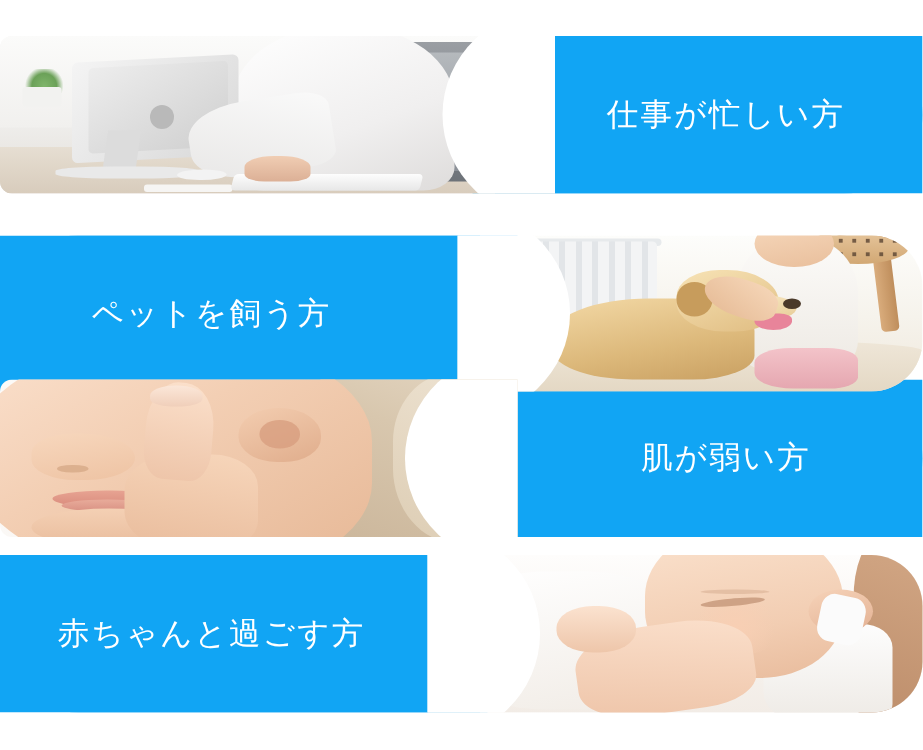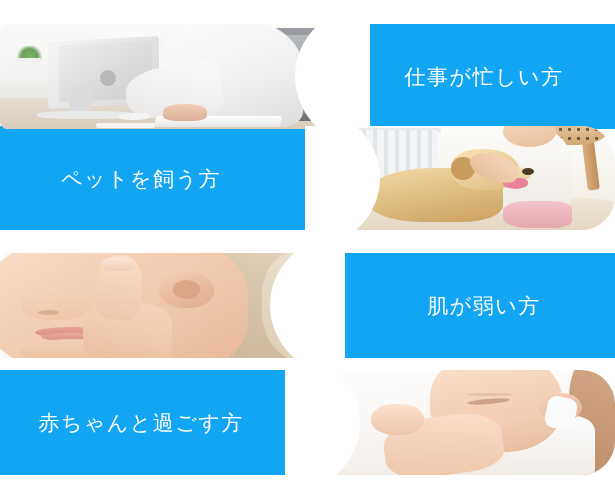--- a/index.html
+++ b/index.html
@@ -223,21 +223,21 @@
         <div class="shape s1-hand"></div>
       </div>
       <div class="curve-mask"></div>
     </div>
 
     <div class="blue-panel" id="blue-0" style="width: 300px; border-radius: 0px 54px 54px 0px;">
       <span class="banner-label">仕事が忙しい方</span>
     </div>
   </div>
 
-  <div class="banner-row row-left" id="row-1" style="top: 126px; height: 104px; padding-left: 0px; text-align: right;">
+  <div class="banner-row row-left" id="row-1" style="top: 157px; height: 104px; padding-left: 0px; text-align: right;">
     <div class="blue-bleed" id="bleed-1" style="left: 0px; width: 345px;"></div>
 
     <div class="photo-panel" id="photo-1" style="width: 310px;">
       <div class="photo-art sky">
         <div class="shape s2-bg"></div>
         <div class="shape s2-radtop"></div>
         <div class="shape s2-rad"></div>
         <div class="shape s2-stool1"></div>
         <div class="shape s2-stool2"></div>
         <div class="shape s2-stoolt"></div>

